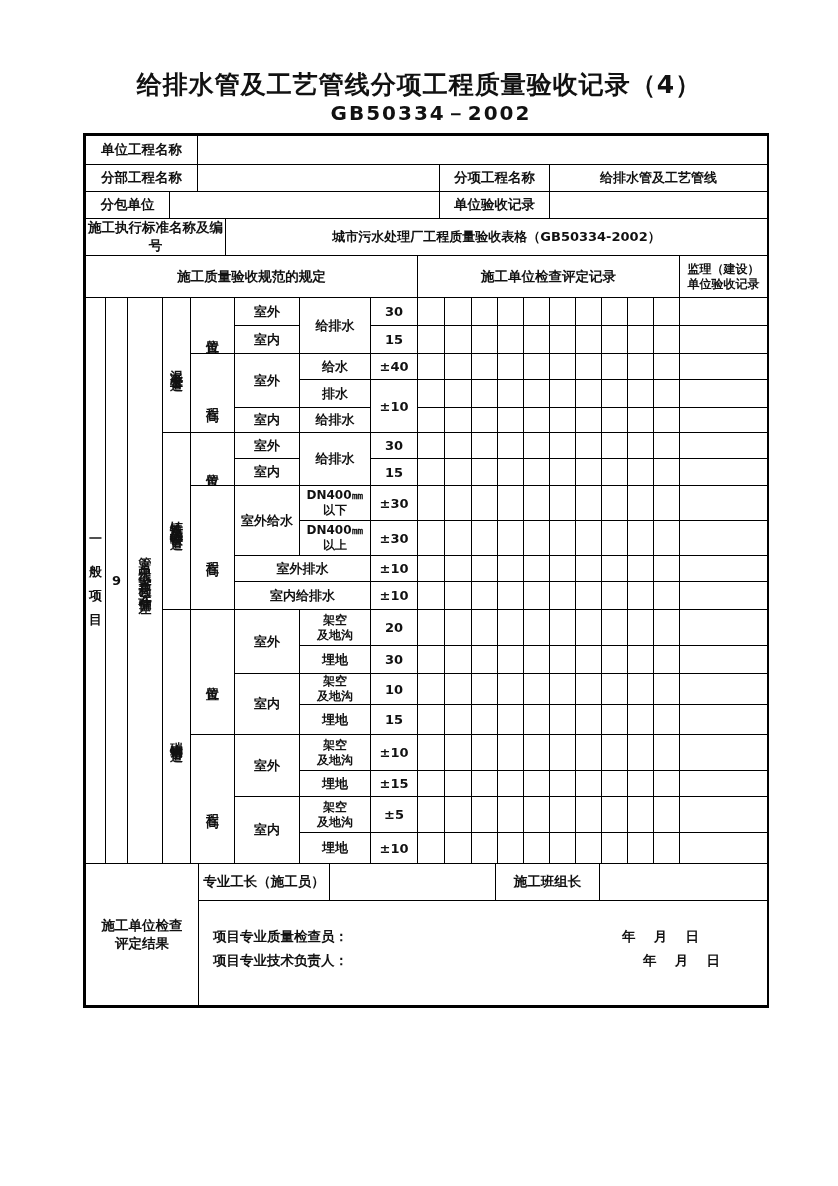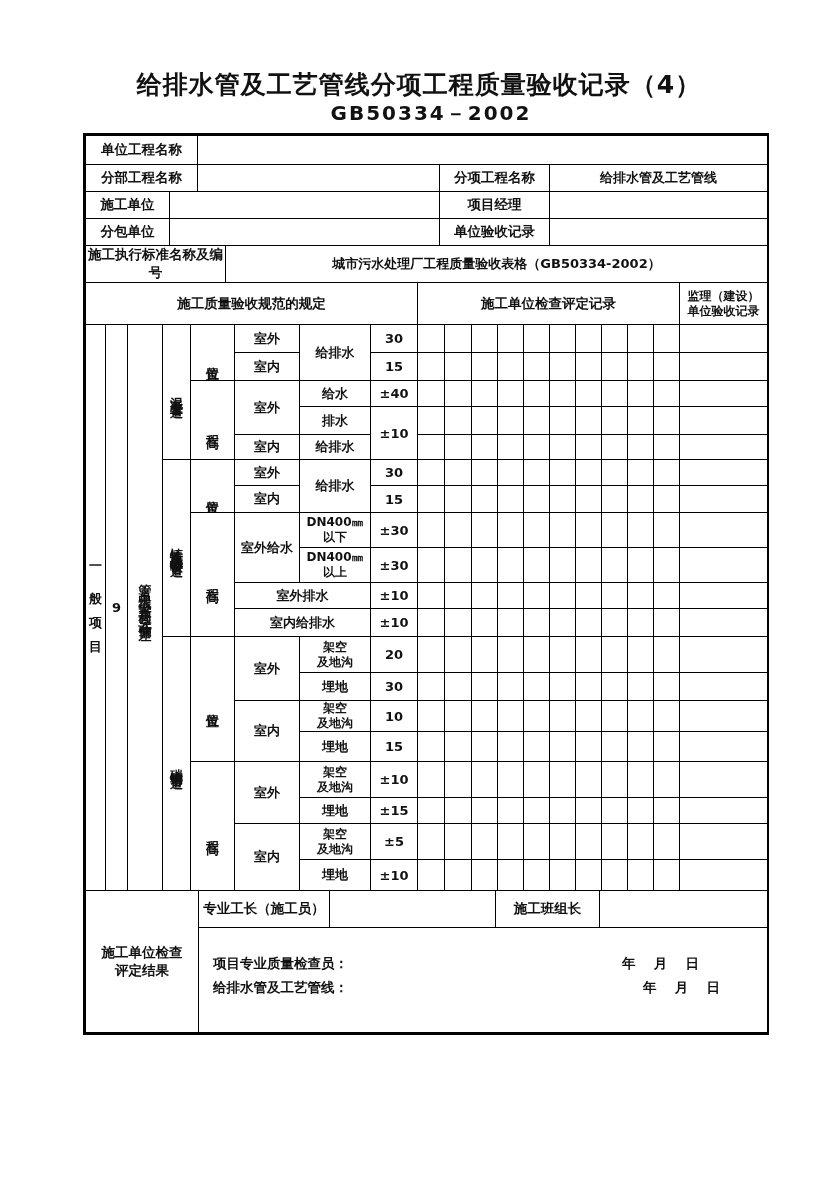--- a/index.html
+++ b/index.html
@@ -63,26 +63,20 @@
       </table>
 
     <table class="tbl">
       <colgroup>
           <col style="width:84px">
           <col style="width:270px">
           <col style="width:110px">
           <col style="width:218px">
         </colgroup>
       <tbody>
-          <tr style="height:27px">
-        <td class="lbl">施工单位</td>
-        <td></td>
-        <td class="lbl">项目经理</td>
-        <td></td>
-      </tr>
       <tr style="height:27px">
         <td class="lbl">分包单位</td>
         <td></td>
         <td class="lbl">单位验收记录</td>
         <td></td>
       </tr>
     </tbody>
       </table>
 
     <table class="tbl">
@@ -472,21 +466,21 @@
         <td></td>
       </tr>
       <tr style="height:105px">
         <td colspan="4" class="noborder-inner">
           <div class="sigbox">
             <div class="sigline" style="bottom:30px;padding-left:14px;padding-right:68px;">
               <span>项目专业质量检查员：</span>
               <span>年　 月　 日</span>
             </div>
             <div class="sigline" style="bottom:6px;padding-left:14px;padding-right:47px;">
-              <span>给排水管及工艺管线：</span>
+              <span>项目专业技术负责人：</span>
               <span>年　 月　 日</span>
             </div>
           </div>
         </td>
       </tr>
     </tbody>
       </table>
 
 
   </div>

